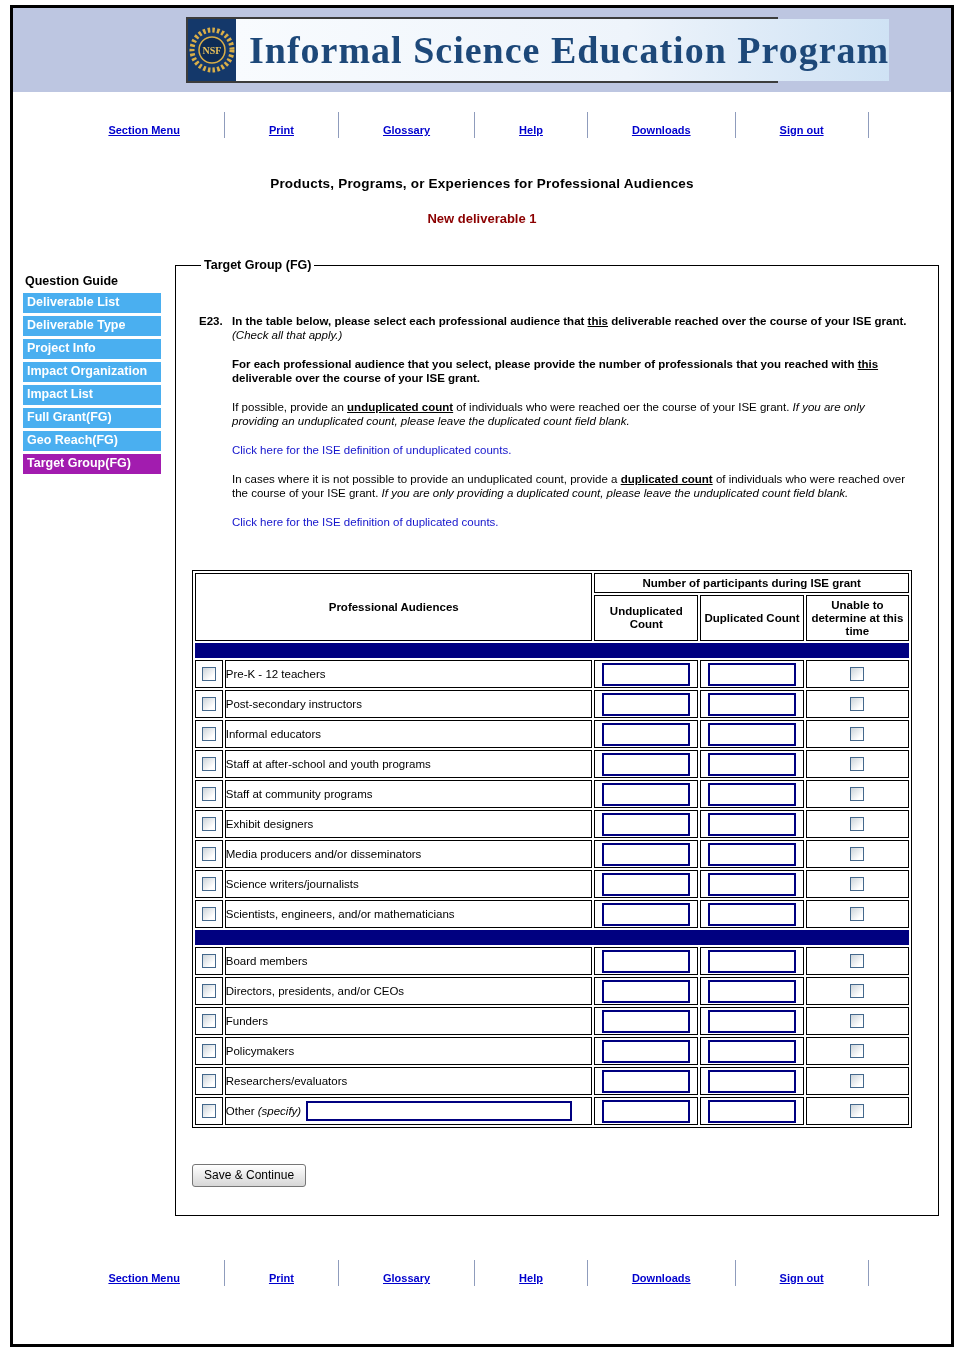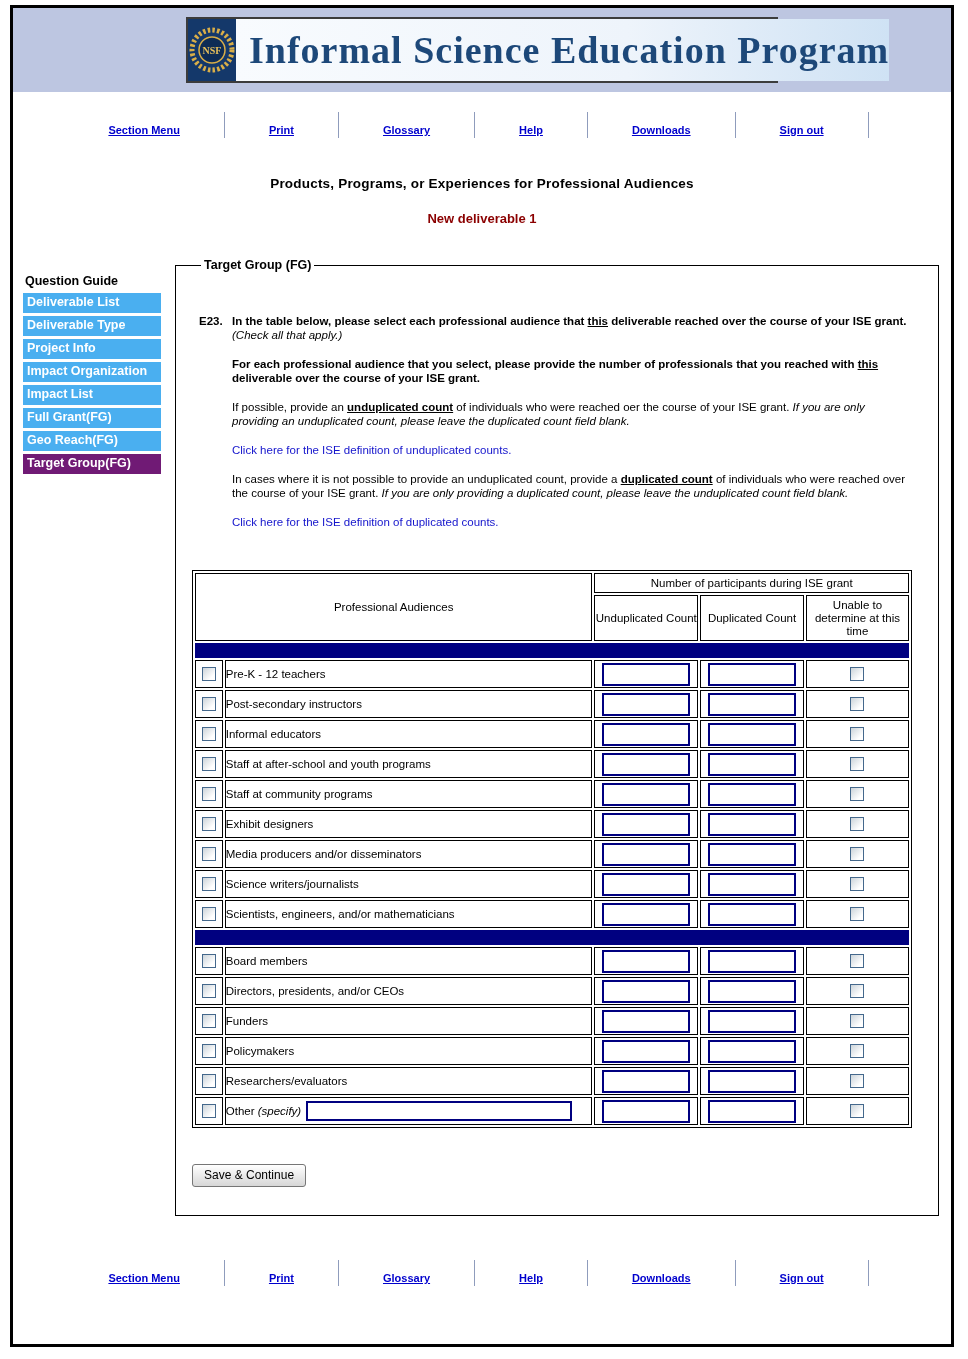--- a/index.html
+++ b/index.html
@@ -20,38 +20,38 @@
   .nav-sep{width:1px;height:26px;background:#8f9cbc;}
 
   .page-title{margin-top:38px;text-align:center;font-weight:bold;font-size:13.5px;letter-spacing:.2px;}
   .page-subtitle{margin-top:20px;text-align:center;font-weight:bold;font-size:13px;color:#8b0000;}
 
   
   .main{display:flex;align-items:flex-start;margin-top:32px;}
   .sidebar{width:138px;margin-left:10px;padding-top:16px;flex:none;}
   .sidebar-heading{font-weight:bold;font-size:12.5px;margin-bottom:5px;margin-left:2px;}
   .side-btn{display:block;margin-bottom:3px;background:#4aaff0;color:#fff;font-weight:bold;font-size:12.5px;line-height:15px;padding:2px 2px 3px 4px;cursor:pointer;}
-  .side-btn.active{background:#701a75;}
+  .side-btn.active{background:#a21caf;}
 
   .qfieldset{flex:1;margin-left:14px;margin-right:12px;border:1px solid #000;padding:42px 26px 28px 16px;}
   .qfieldset legend{font-weight:bold;font-size:12.5px;margin-left:9px;padding:0 3px;}
 
   .question{display:flex;margin-left:7px;font-size:11.5px;line-height:14px;}
   .qnum{font-weight:bold;width:33px;flex:none;}
   .qbody{flex:1;max-width:680px;}
   .qbody p{margin:0 0 15px 0;}
   .b{font-weight:bold;}
   .i{font-style:italic;}
   .bu{font-weight:bold;text-decoration:underline;}
   .deflink{color:#1515cc;cursor:pointer;}
 
   
   table.audience{border-collapse:separate;border-spacing:2px;border:1px solid #000;margin-top:26px;table-layout:fixed;font-size:11.5px;}
   table.audience td{border:1px solid #000;background:#fff;padding:0;}
-  .hdr{font-weight:normal;text-align:center;vertical-align:middle;line-height:13px;}
+  .hdr{font-weight:bold;text-align:center;vertical-align:middle;line-height:13px;}
   td.group-hdr{height:18px;}
   td.sub-hdr{height:44px;}
   td.aud-hdr{}
   tr.navy-row td{background:#000080;border-color:#000080;height:13px;}
   td.cb-cell{width:26px;height:26px;text-align:center;vertical-align:middle;}
   td.label-cell{padding-left:4px;vertical-align:middle;}
   td.num-cell{text-align:center;vertical-align:middle;}
   .cb{display:inline-block;width:12px;height:12px;border:1px solid #44688c;background:linear-gradient(135deg,#ccd4da,#ffffff 75%);vertical-align:middle;cursor:pointer;}
   input.count{width:80px;height:17px;border:2px solid #000080;background:#fff;}
   input.other-input{width:258px;height:14px;border:2px solid #000080;background:#fff;margin-left:5px;vertical-align:middle;}

